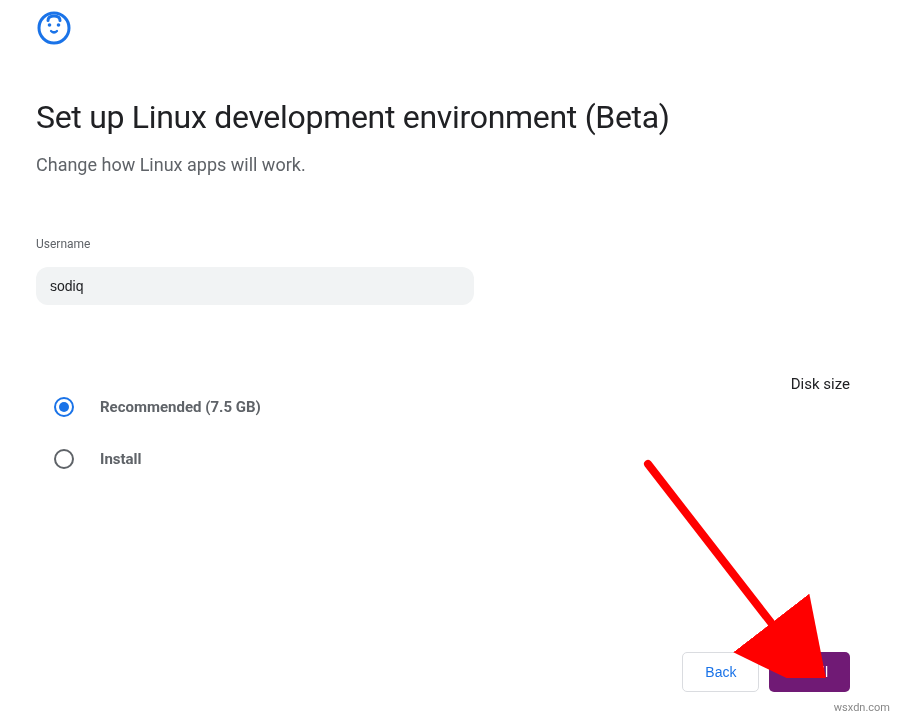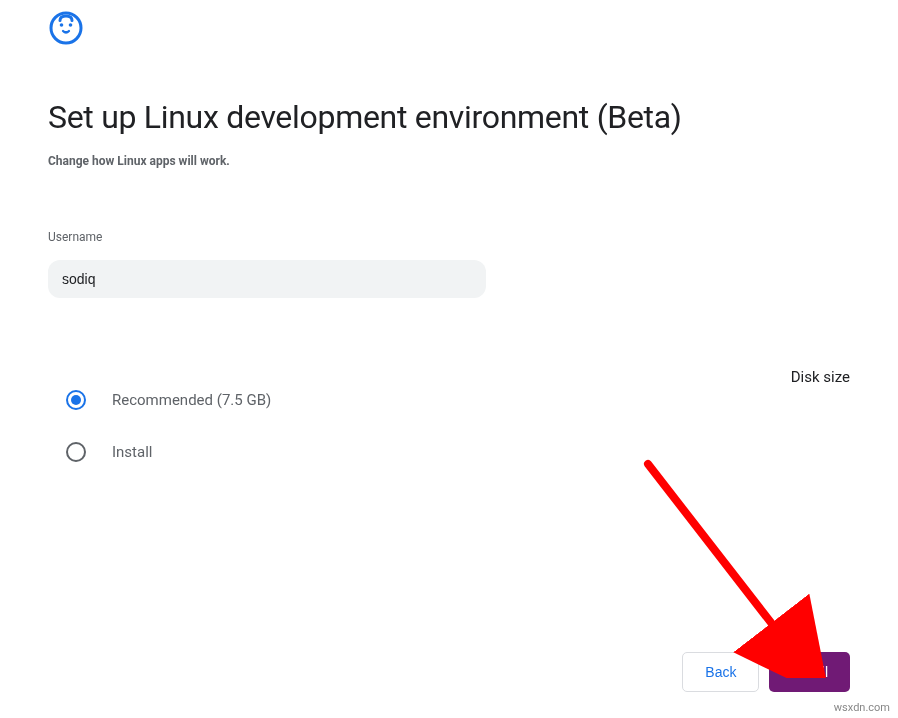--- a/index.html
+++ b/index.html
@@ -9,41 +9,40 @@
     }
     body {
       font-family: 'Roboto', 'Helvetica Neue', Arial, sans-serif;
       background: #ffffff;
       width: 898px;
       height: 718px;
       position: relative;
       color: #202124;
     }
     .container {
-      padding: 10px 48px 0 48px;
+      padding: 10px 48px 0 36px;
     }
     .penguin-icon {
       margin-bottom: 48px;
     }
     .penguin-icon svg {
       width: 36px;
       height: 36px;
     }
     h1 {
       font-size: 32px;
       font-weight: 400;
       color: #202124;
       margin-bottom: 18px;
       letter-spacing: -0.3px;
     }
     .subtitle {
-      font-size: 12px;
+      font-size: 18px;
       color: #5f6368;
       margin-bottom: 62px;
-      font-weight: bold;
     }
     .field-label {
       font-size: 12px;
       color: #5f6368;
       margin-bottom: 16px;
     }
     .username-input {
       width: 438px;
       height: 38px;
       background: #f1f3f4;
@@ -94,20 +93,21 @@
     .radio.selected::after {
       content: '';
       width: 10px;
       height: 10px;
       background: #1a73e8;
       border-radius: 50%;
     }
     .radio-label {
       font-size: 15px;
       color: #5f6368;
+      font-weight: bold;
     }
     .button-bar {
       position: absolute;
       bottom: 26px;
       right: 48px;
       display: flex;
       gap: 10px;
     }
     .btn {
       height: 40px;

